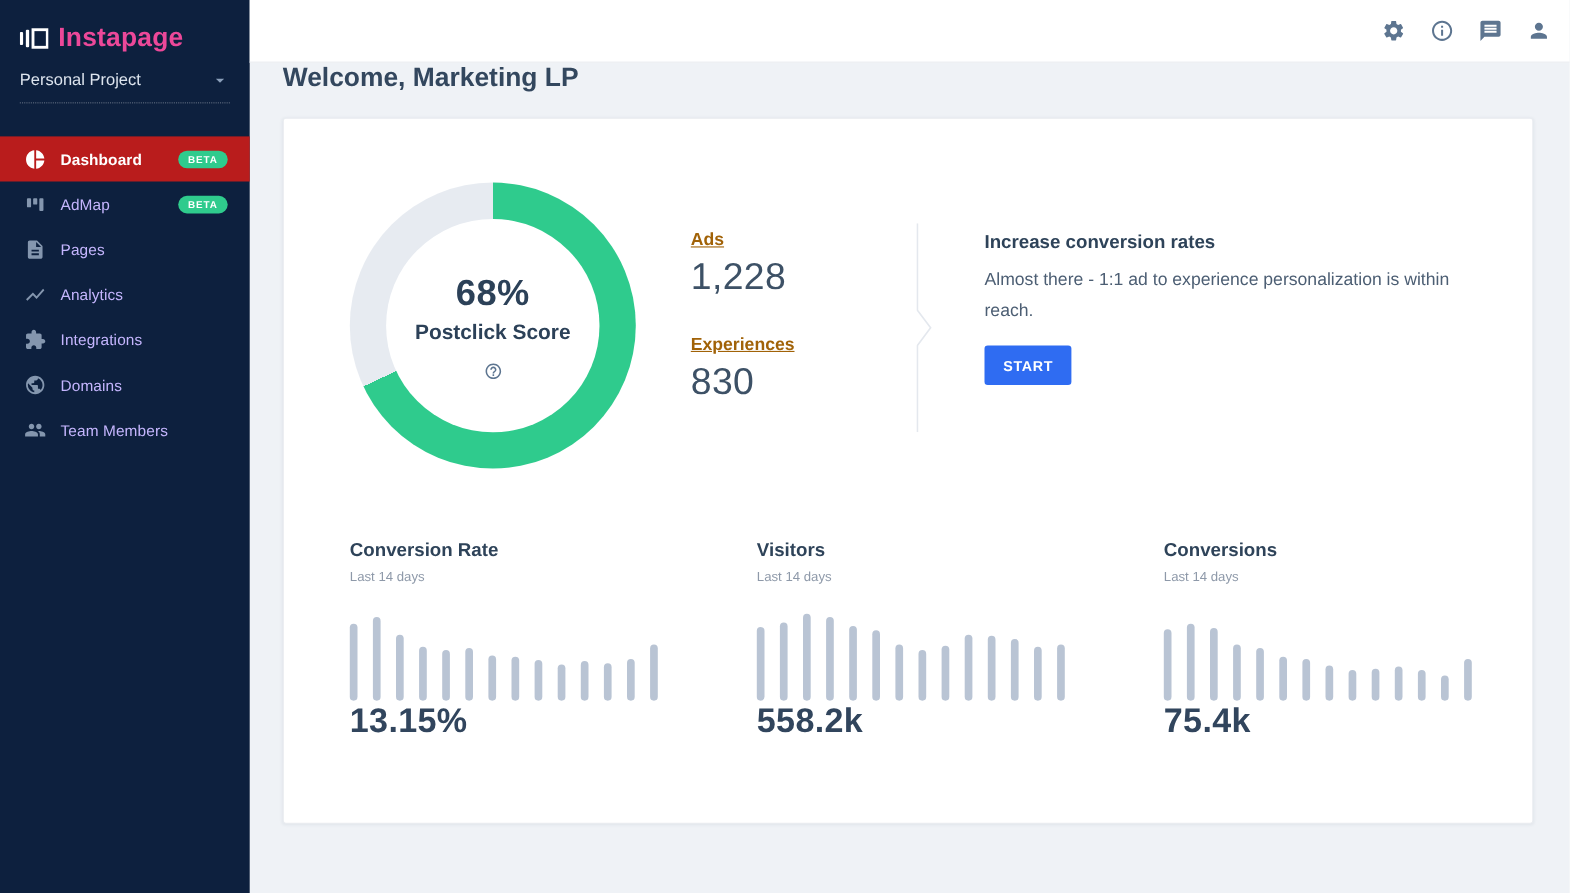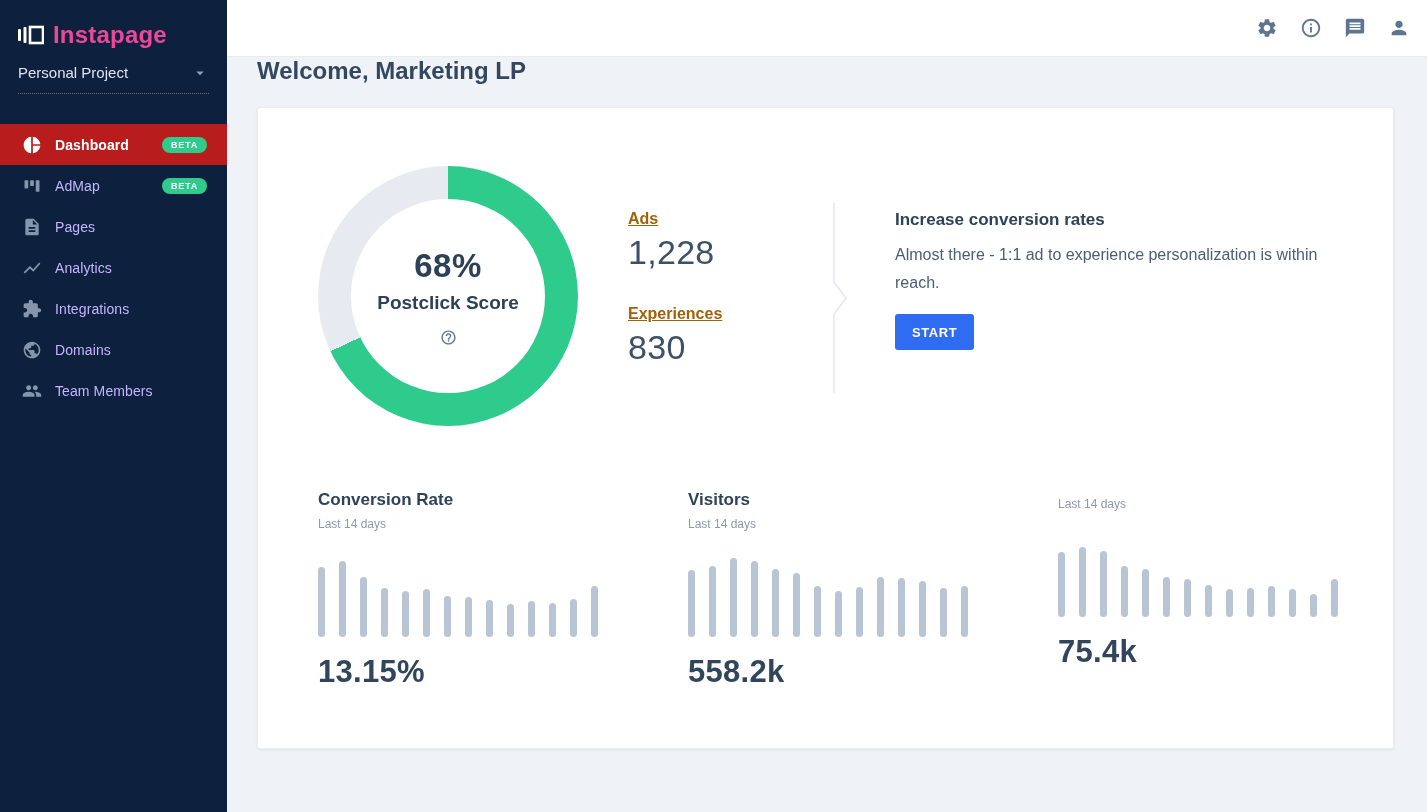--- a/index.html
+++ b/index.html
@@ -96,21 +96,21 @@
   }
 
   
   .bottom-row { display:flex; margin-top:64px; }
   .metric { width:370px; }
   .metric:last-child { width:auto; }
   .metric-title { font-size:17px; font-weight:bold; color:#2e4359; }
   .metric-sub { font-size:12px; color:#8e99a9; margin-top:7px; }
   .bars { display:flex; align-items:flex-end; gap:14px; height:80px; margin-top:26px; }
   .bar { width:7px; border-radius:3.5px; }
-  .metric-value { font-size:31px; font-weight:bold; color:#31455d; margin-top:17px; letter-spacing:.3px; }
+  .metric-value { font-size:31px; font-weight:bold; color:#31455d; letter-spacing:.3px; }
 </style>
 </head>
 <body>
 
 <aside class="sidebar">
   <div class="logo">
     <svg class="logo-mark" viewBox="0 0 26 26">
       <rect x="0" y="7" width="3" height="12" rx="1" fill="#fff"></rect>
       <rect x="5.5" y="5" width="3" height="16" rx="1" fill="#fff"></rect>
       <rect x="12" y="5" width="13" height="16" fill="none" stroke="#fff" stroke-width="2.6"></rect>
@@ -272,20 +272,21 @@
               <div class="bar" style="height: 50px; background: rgb(185, 196, 212);"></div>
               <div class="bar" style="height: 60px; background: rgb(185, 196, 212);"></div>
               <div class="bar" style="height: 59px; background: rgb(185, 196, 212);"></div>
               <div class="bar" style="height: 56px; background: rgb(185, 196, 212);"></div>
               <div class="bar" style="height: 49px; background: rgb(185, 196, 212);"></div>
               <div class="bar" style="height: 51px; background: rgb(185, 196, 212);"></div>
             </div>
     <div class="metric-value">558.2k</div>
   </div>
           <div class="metric">
+    <div class="metric-title">Conversions</div>
     <div class="metric-sub">Last 14 days</div>
     <div class="bars">
               <div class="bar" style="height: 65px; background: rgb(185, 196, 212);"></div>
               <div class="bar" style="height: 70px; background: rgb(185, 196, 212);"></div>
               <div class="bar" style="height: 66px; background: rgb(185, 196, 212);"></div>
               <div class="bar" style="height: 51px; background: rgb(185, 196, 212);"></div>
               <div class="bar" style="height: 48px; background: rgb(185, 196, 212);"></div>
               <div class="bar" style="height: 40px; background: rgb(185, 196, 212);"></div>
               <div class="bar" style="height: 38px; background: rgb(185, 196, 212);"></div>
               <div class="bar" style="height: 32px; background: rgb(185, 196, 212);"></div>

